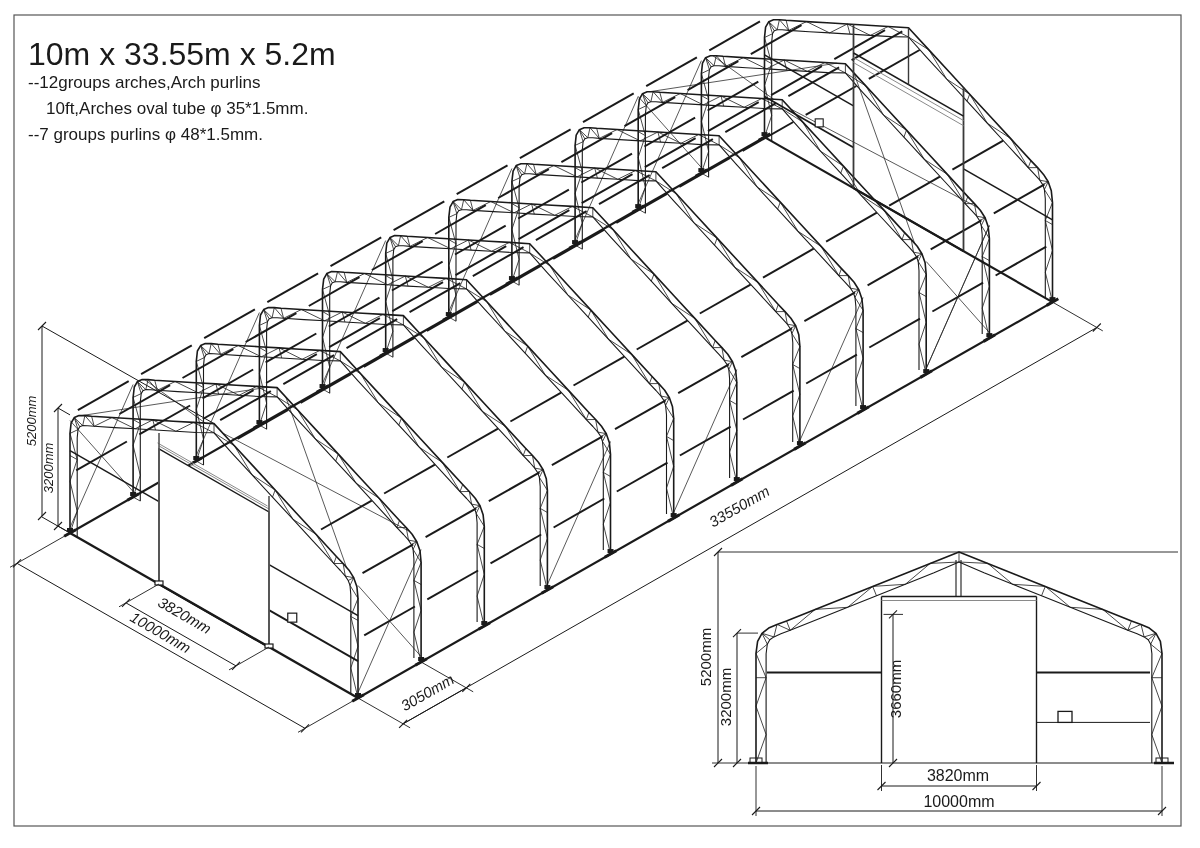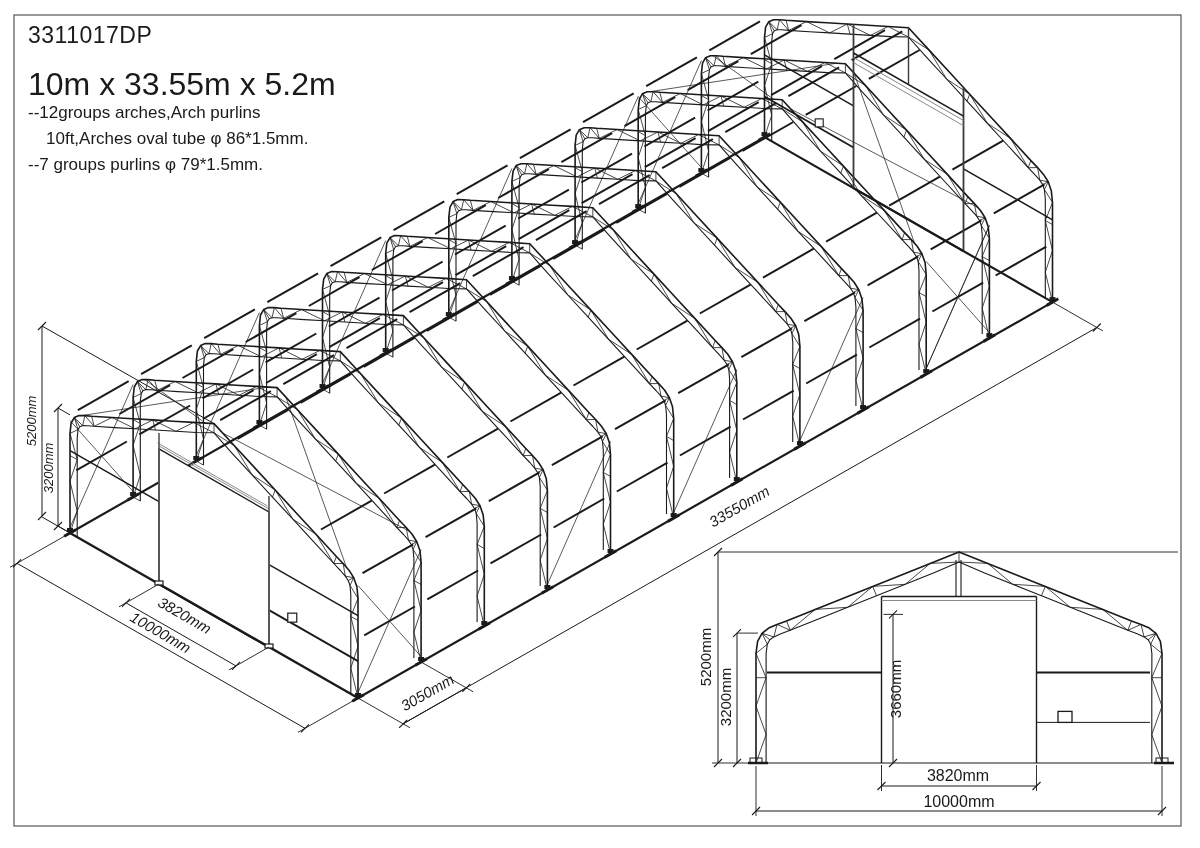--- a/index.html
+++ b/index.html
@@ -855,20 +855,19 @@
     <text class="dim-iso" text-anchor="middle" transform="translate(742,511) rotate(-30)">33550mm</text>
 
     <text class="dim-el" text-anchor="middle" transform="translate(711,657) rotate(-90)">5200mm</text>
     <text class="dim-el" text-anchor="middle" transform="translate(731,697) rotate(-90)">3200mm</text>
     <text class="dim-el" text-anchor="middle" transform="translate(901,689) rotate(-90)">3660mm</text>
     <text class="dim-el-b" text-anchor="middle" transform="translate(958,781)">3820mm</text>
     <text class="dim-el-b" text-anchor="middle" transform="translate(959,807)">10000mm</text>
   </svg>
 
   <div id="title-block">
-    <div class="model">3311017DP</div>
     <div class="size">10m x 33.55m x 5.2m</div>
     <div class="note">--12groups arches,Arch purlins</div>
-    <div class="note indent">10ft,Arches oval tube  φ 86*1.5mm.</div>
-    <div class="note">--7 groups purlins  φ 79*1.5mm.</div>
+    <div class="note indent">10ft,Arches oval tube  φ 35*1.5mm.</div>
+    <div class="note">--7 groups purlins  φ 48*1.5mm.</div>
   </div>
 
 </div>
 
 </body></html>

